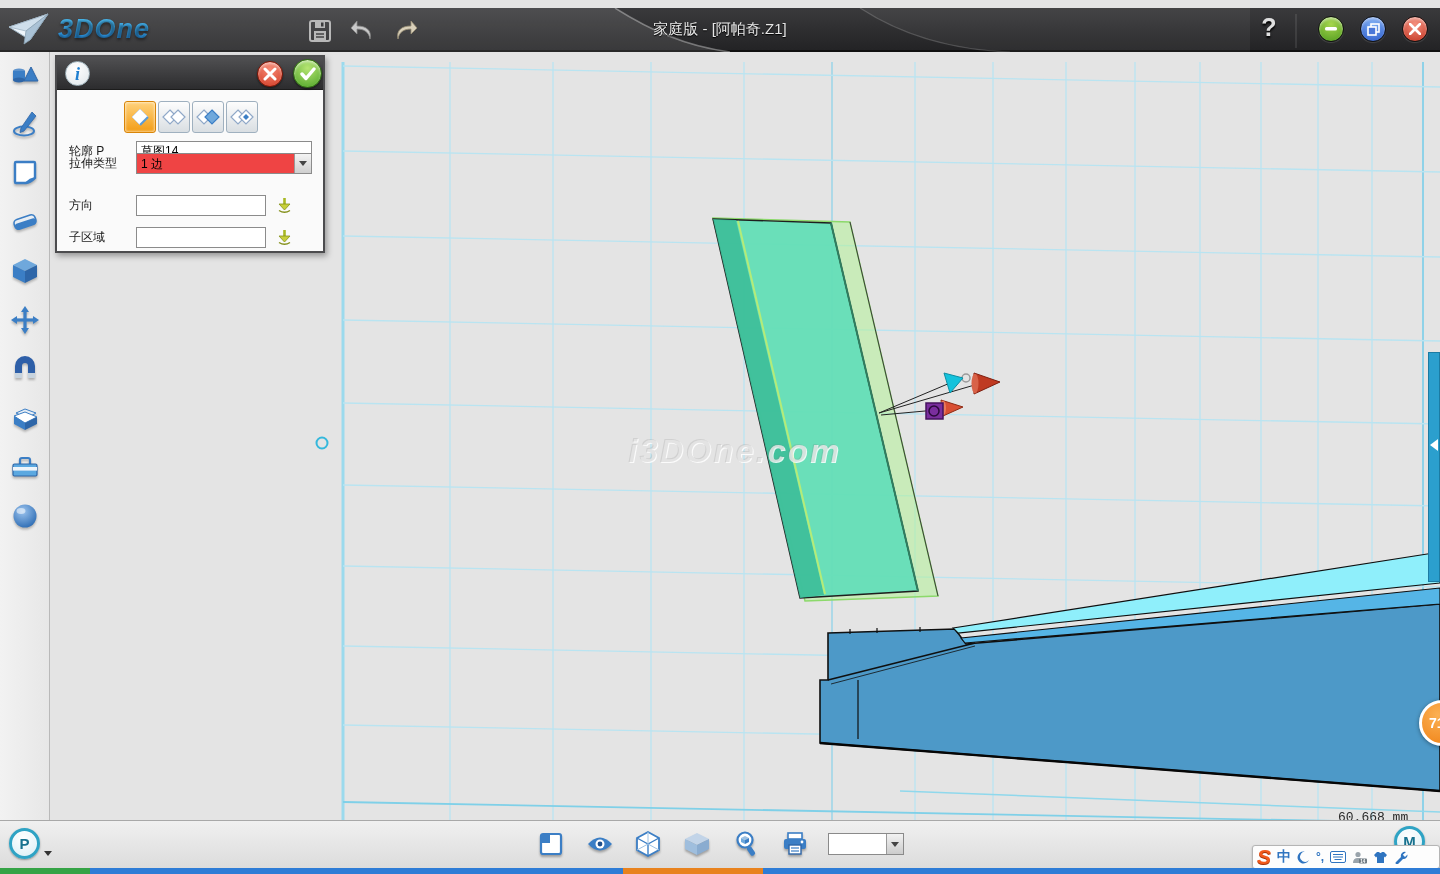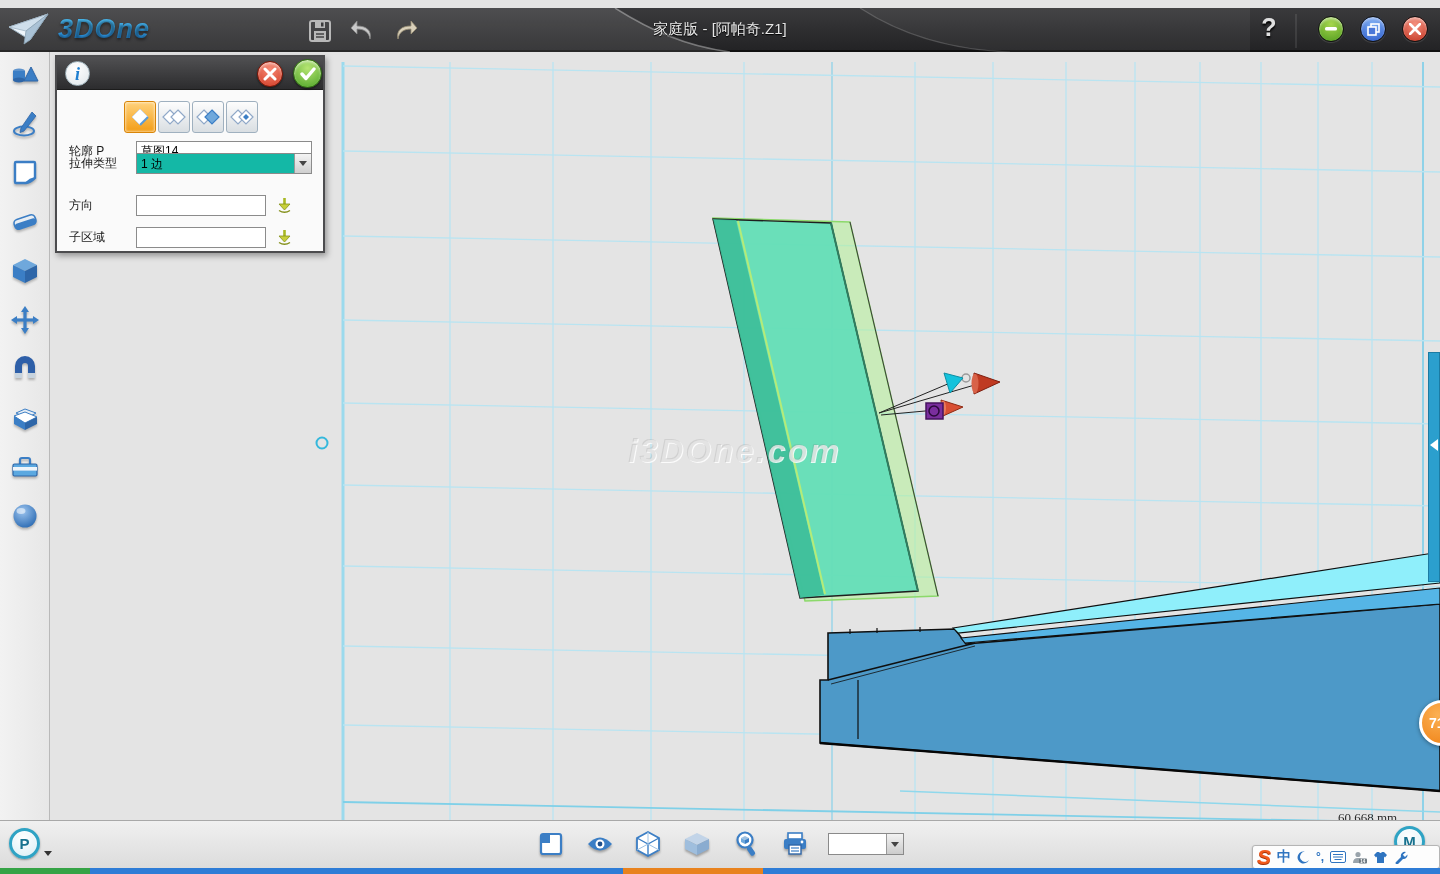--- a/index.html
+++ b/index.html
@@ -27,21 +27,21 @@
     background:linear-gradient(90deg,#f2f2f2,#e7e7e7); border-right:1px solid #b9b9b9; z-index:30;
     display:flex; flex-direction:column; align-items:center; padding-top:16px; gap:19px; }
   .side-ico { width:32px; height:30px; display:flex; align-items:center; justify-content:center; cursor:pointer;
     filter:drop-shadow(0 2px 1px rgba(0,0,0,.25)); }
 
   
   #viewport { position:absolute; left:50px; top:44px; width:1390px; height:776px; background:#e4e4e4; z-index:1;margin-top:12px; }
   #scene { position:absolute; left:0; top:0; }
   #watermark { position:absolute; left:578px; top:376px; font-size:33px; font-weight:bold; font-style:italic; letter-spacing:2px;
     color:rgba(120,120,120,.18); text-shadow:1px 1px 0 rgba(255,255,255,.85); z-index:6; pointer-events:none; }
-  #dim-label { position:absolute; left:1288px; top:754px; font-family:Liberation Serif, serif;
+  #dim-label { position:absolute; left:1288px; top:754px; font-family:Liberation Mono, monospace;
     font-size:13px; color:#2a2a2a; z-index:6; }
   #side-tab { position:absolute; left:1378px; top:296px; width:12px; height:230px; background:#2b9fce; border:1px solid #1b7ba3; z-index:7; cursor:pointer; }
   #side-tab .tri { position:absolute; left:1px; top:86px; width:0; height:0; border-top:6px solid transparent; border-bottom:6px solid transparent; border-right:8px solid #fff; }
 
   
   #dialog { position:absolute; left:55px; top:55px; width:270px; height:198px; border:2px solid #4c4c4e;
     background:#fafafa; z-index:35; box-shadow:2px 3px 6px rgba(0,0,0,.35); }
   #dlg-head { position:relative; height:33px; background:linear-gradient(#505052,#2c2c2e); border-bottom:1px solid #1c1c1c; }
   #dlg-info { position:absolute; left:8px; top:4px; width:25px; height:25px; border-radius:50%;
     background:radial-gradient(circle at 40% 30%, #ffffff, #dfe6ea); border:1px solid #9fb2bb;
@@ -51,21 +51,21 @@
     box-shadow:inset 0 2px 3px rgba(255,255,255,.6), 0 1px 2px rgba(0,0,0,.5); }
   #dlg-cancel { left:200px; top:4px; width:26px; height:26px; background:radial-gradient(circle at 50% 30%, #f88a76, #cf3a23); border:1px solid #7e1505; }
   #dlg-ok { left:236px; top:2px; width:29px; height:29px; background:radial-gradient(circle at 50% 30%, #b6e573, #4ca325); border:1px solid #2e6b10; }
   #diamond-row { position:absolute; left:67px; top:44px; display:flex; gap:2px; }
   .dia-btn { width:32px; height:32px; border:1px solid #9fb0bf; border-radius:3px;
     background:linear-gradient(#fdfdfd,#d9dee2); display:flex; align-items:center; justify-content:center; cursor:pointer; }
   .dia-btn.sel { background:linear-gradient(#ffd27c,#f39d16); border:1px solid #d98508; box-shadow:inset 0 0 3px #fff; }
   .dlg-row { position:absolute; left:12px; display:flex; align-items:center; }
   .dlg-label { width:67px; font-size:12px; color:#1a1a1a; }
   .dlg-input { height:21px; border:1px solid #8b8b8b; background:#fff; font-size:12px; padding:1px 4px; font-family:inherit; }
-  .dlg-select { position:relative; width:176px; height:21px; border:1px solid #8b8b8b; background:#14b8a6; font-size:12px; padding:2px 4px; cursor:pointer; }
+  .dlg-select { position:relative; width:176px; height:21px; border:1px solid #8b8b8b; background:#ef4444; font-size:12px; padding:2px 4px; cursor:pointer; }
   .dlg-select .dd { position:absolute; right:0; top:0; width:17px; height:19px; background:linear-gradient(#f4f4f4,#cfcfcf);
     border-left:1px solid #9a9a9a; display:flex; align-items:center; justify-content:center; }
   .dd-caret { width:0; height:0; border-left:4px solid transparent; border-right:4px solid transparent; border-top:5px solid #444; }
   .pick-btn { width:20px; height:20px; margin-left:8px; cursor:pointer; display:flex; align-items:center; justify-content:center; }
 
   
   #bottombar { position:absolute; left:0; top:820px; width:1440px; height:48px;
     background:linear-gradient(#f0f0f0,#dcdcdc); border-top:1px solid #a8a8a8; z-index:30; }
   .bb-ico { position:absolute; top:831px; width:26px; height:26px; display:flex; align-items:center; justify-content:center; cursor:pointer;
     filter:drop-shadow(0 2px 1px rgba(0,0,0,.3)); z-index:31; }

